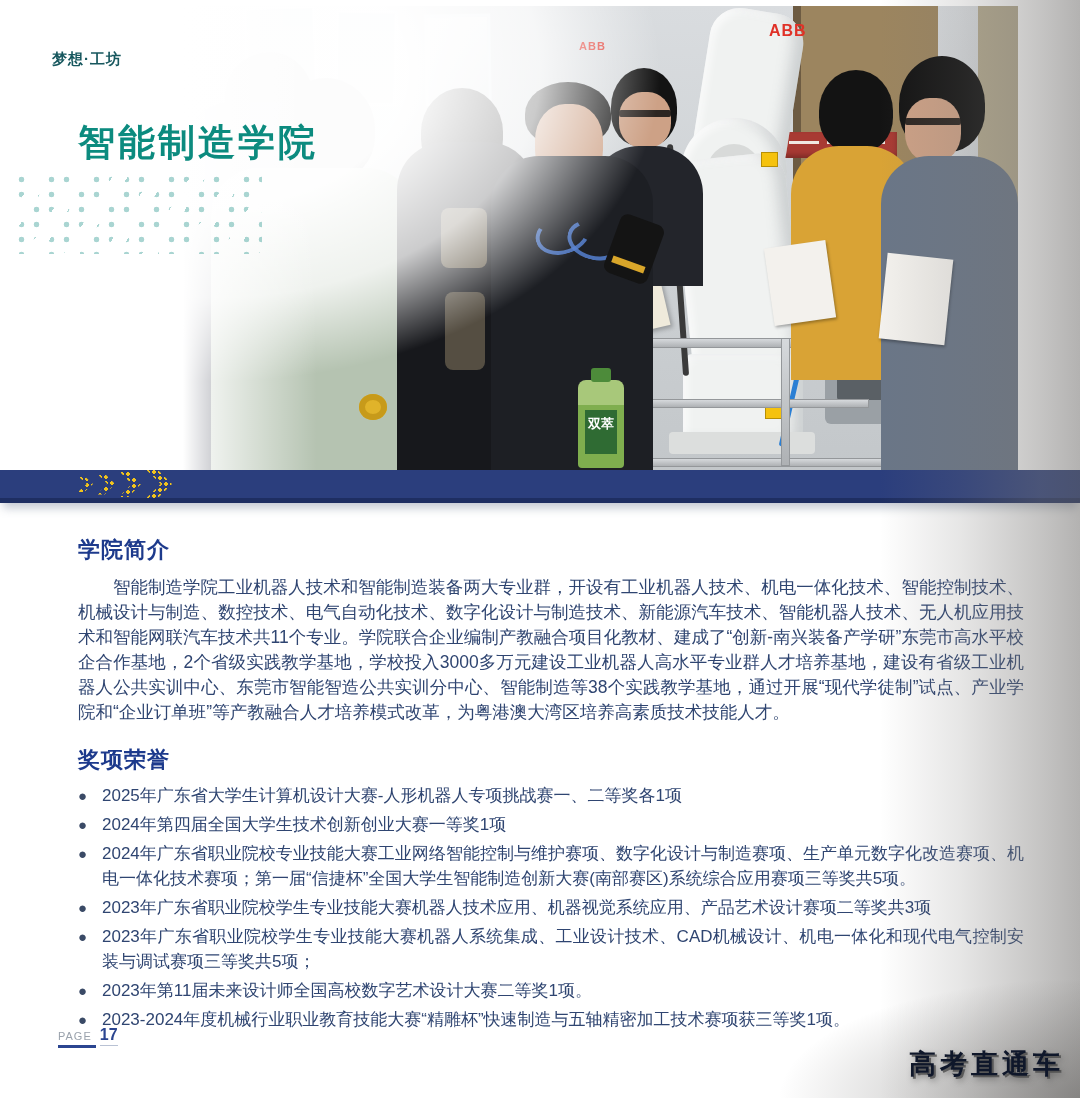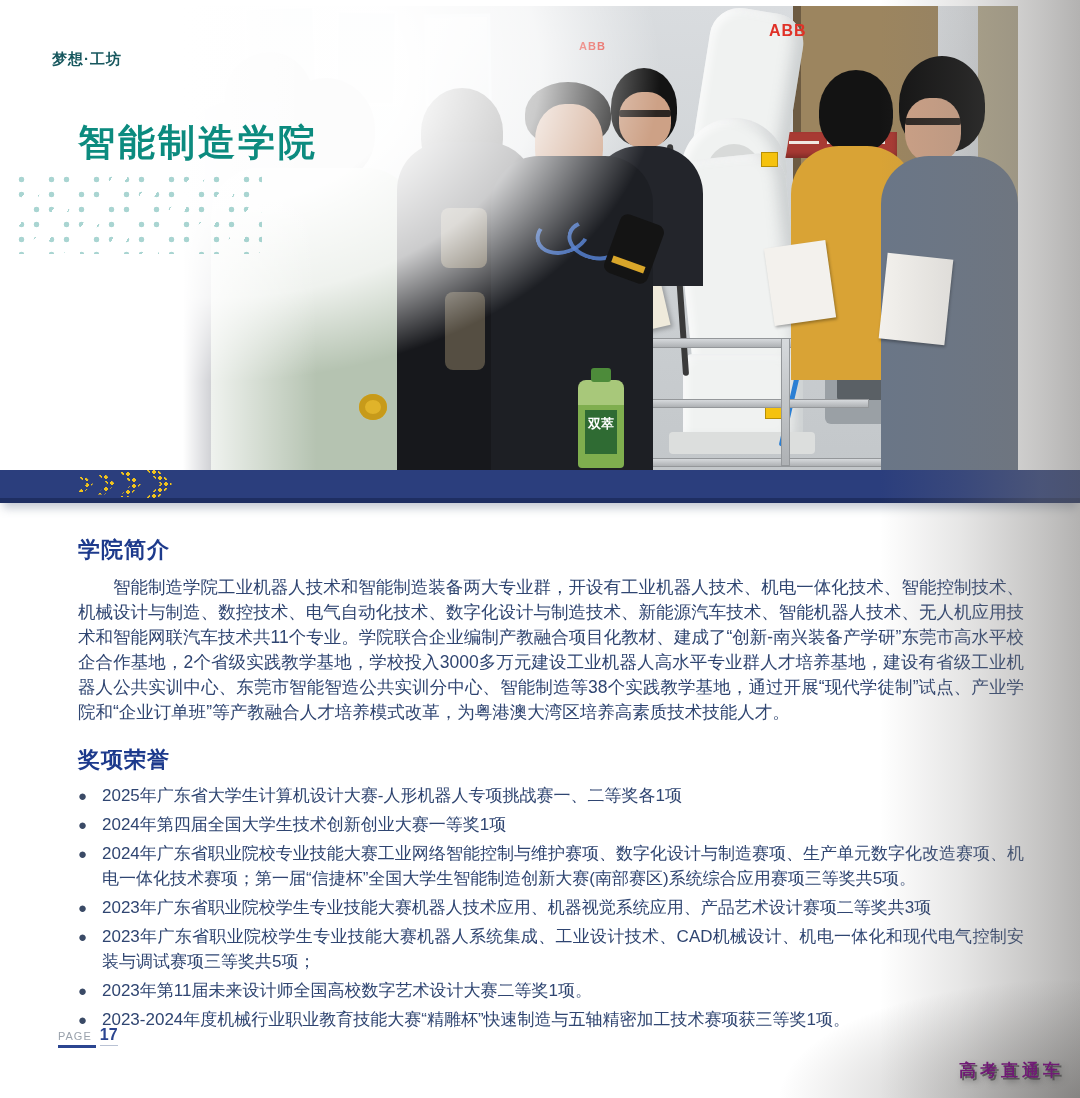--- a/index.html
+++ b/index.html
@@ -97,21 +97,21 @@
   .awards-list li { position:relative; padding-left:24px; font-size:17px; line-height:25px;
     color:#2f4571; margin-bottom:4px; text-align:justify; }
   .awards-list li::before { content:"●"; position:absolute; left:0; top:0; font-size:15px; color:#3a4a66; }
 
   
   .page-footer { position:absolute; left:58px; top:1026px; z-index:5; }
   .page-label { font-size:11px; letter-spacing:1px; color:#9aa2ac; border-bottom:3px solid #2b4590; padding:0 4px 3px 0; }
   .page-number { font-size:16px; font-weight:bold; color:#2b4590; margin-left:4px; border-bottom:1px solid #b9c2d4; padding-bottom:2px; }
 
   .watermark { position:absolute; right:16px; bottom:16px; z-index:22;
-    font-size:17px; font-weight:bold; letter-spacing:4px; color:#701a75;
+    font-size:27px; font-weight:bold; letter-spacing:4px; color:#0f172a;
     text-shadow:2px 2px 0 rgba(70,70,70,.75), 3px 4px 6px rgba(60,60,60,.55); }
 
   
   .edge-shade { position:absolute; inset:0; z-index:20; pointer-events:none;
     background:
       radial-gradient(ellipse 430px 170px at 100% 100%, rgba(88,86,84,.5), rgba(88,86,84,0) 70%),
       linear-gradient(to right, rgba(120,118,116,0) 0 880px, rgba(120,118,116,.18) 960px, rgba(118,116,114,.42) 1040px, rgba(104,102,100,.5) 1080px); }
 </style>
 </head>
 <body>

